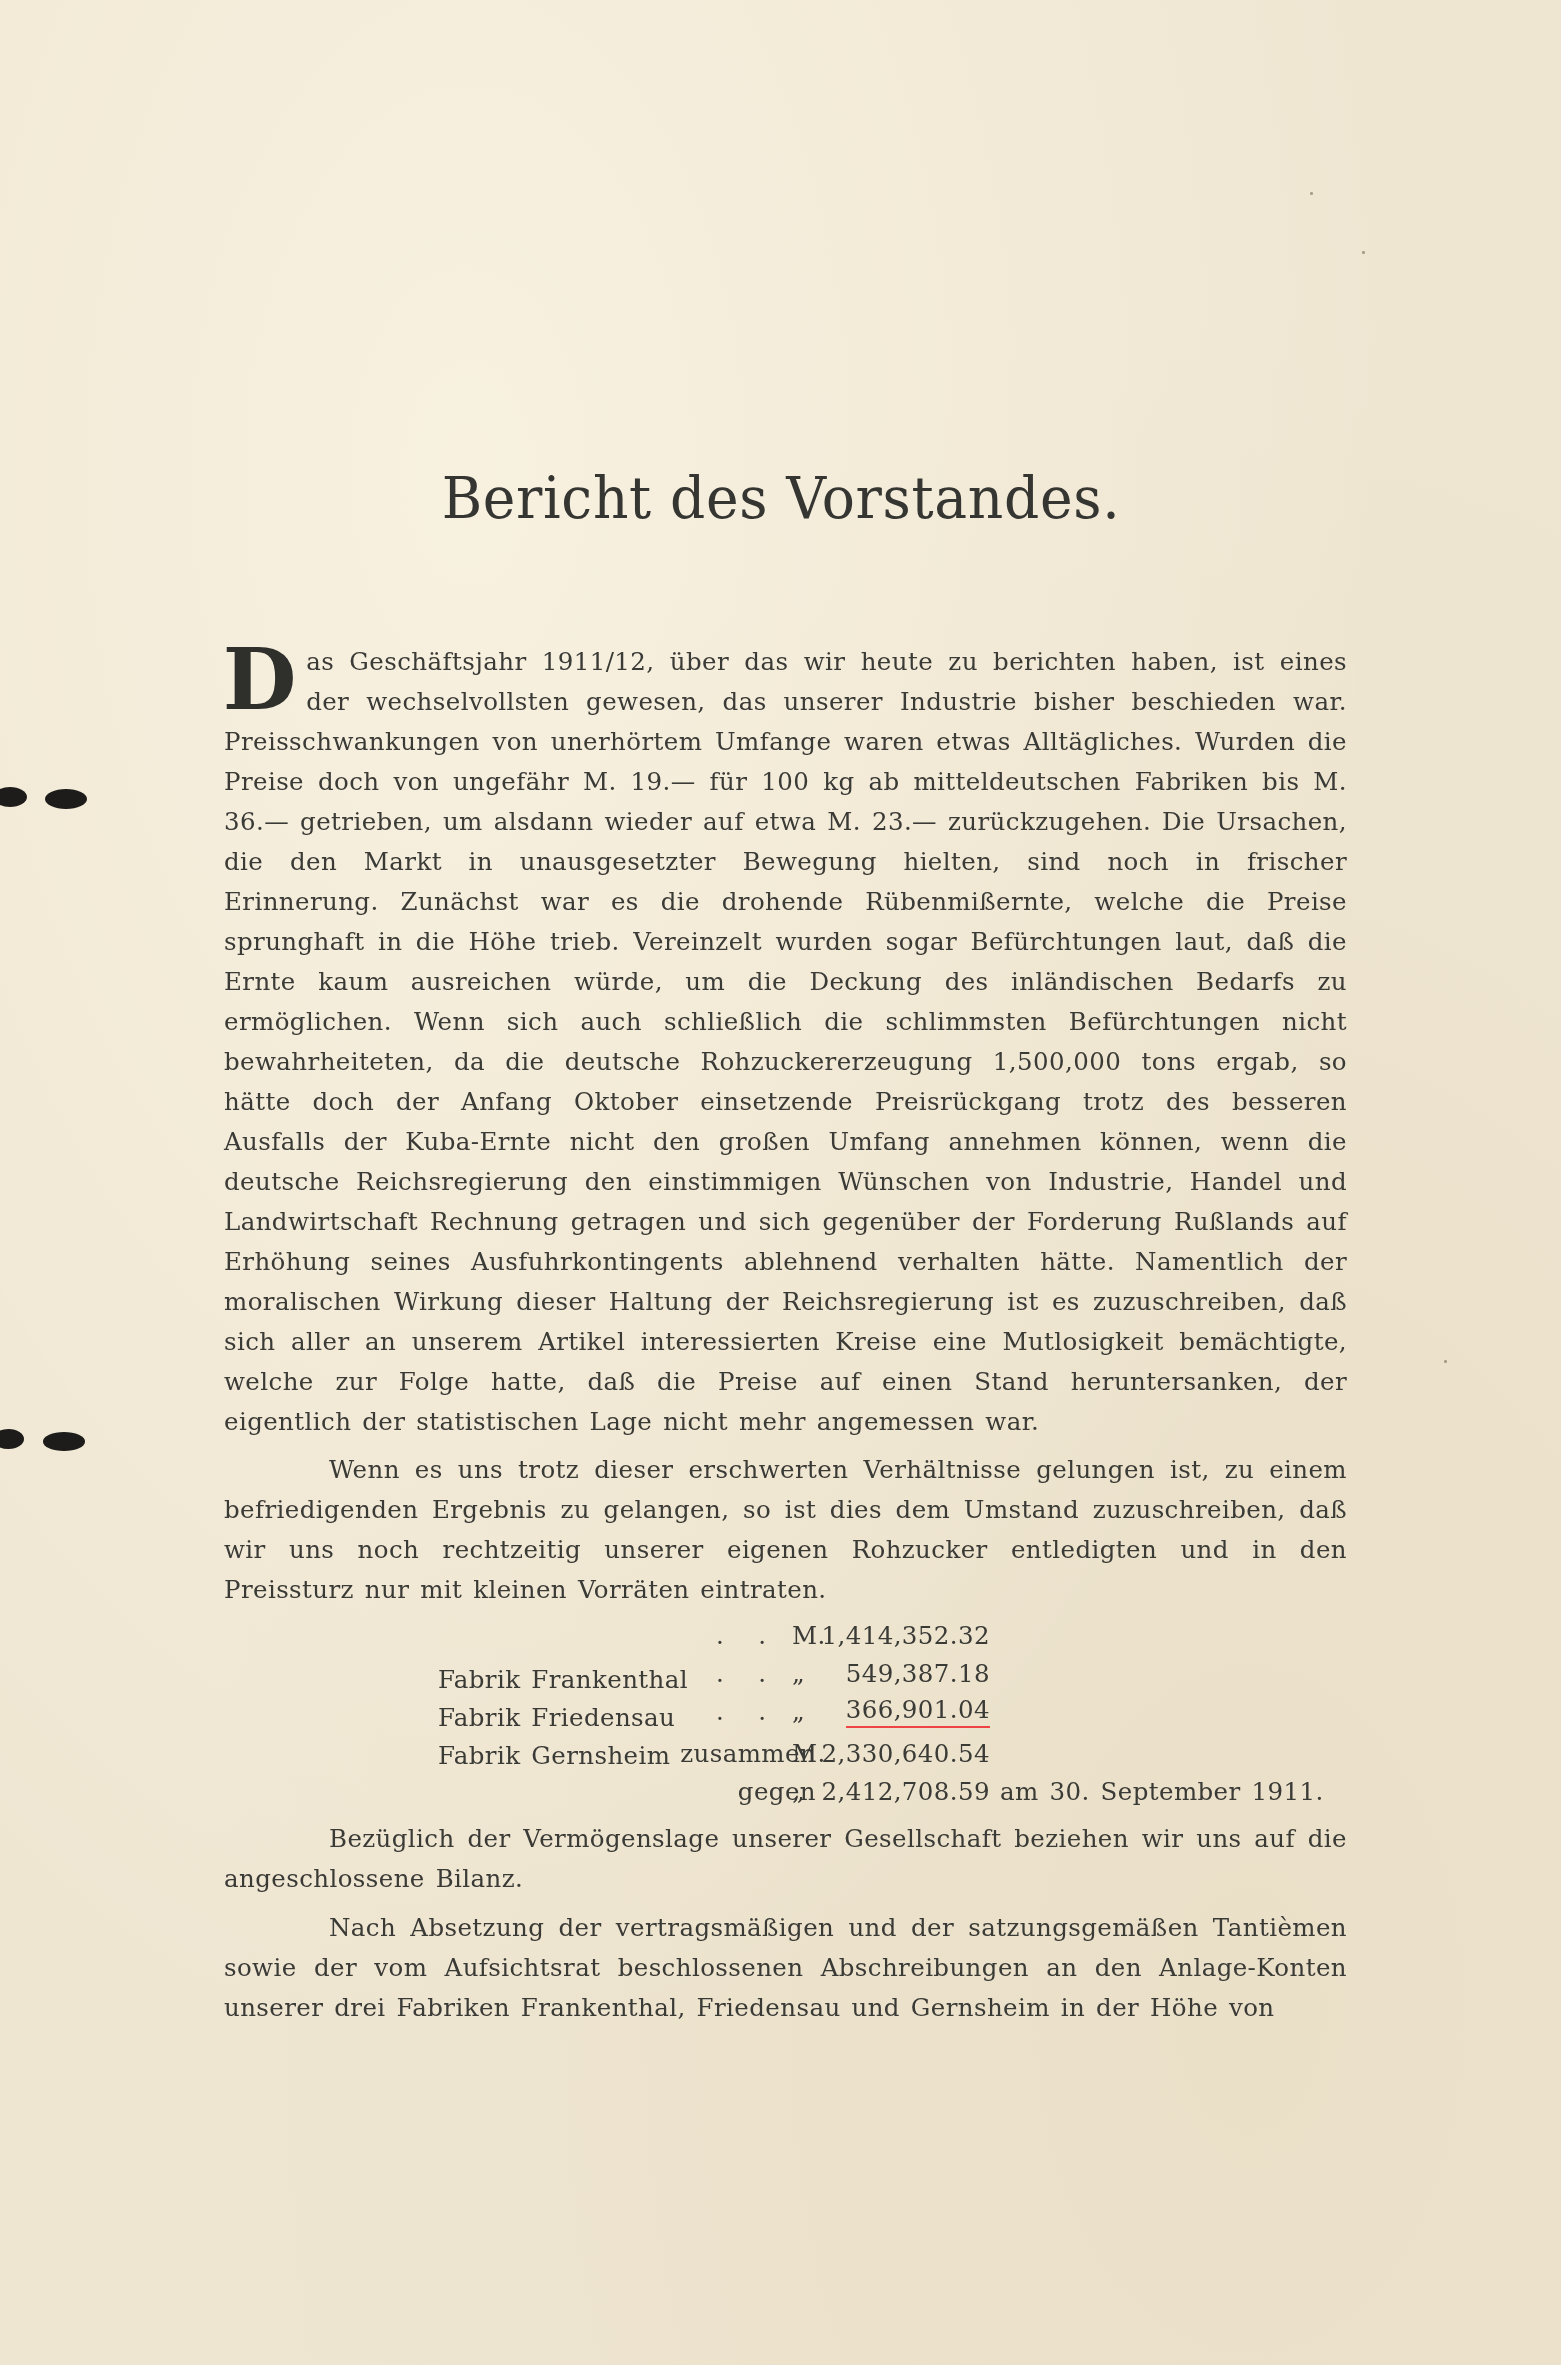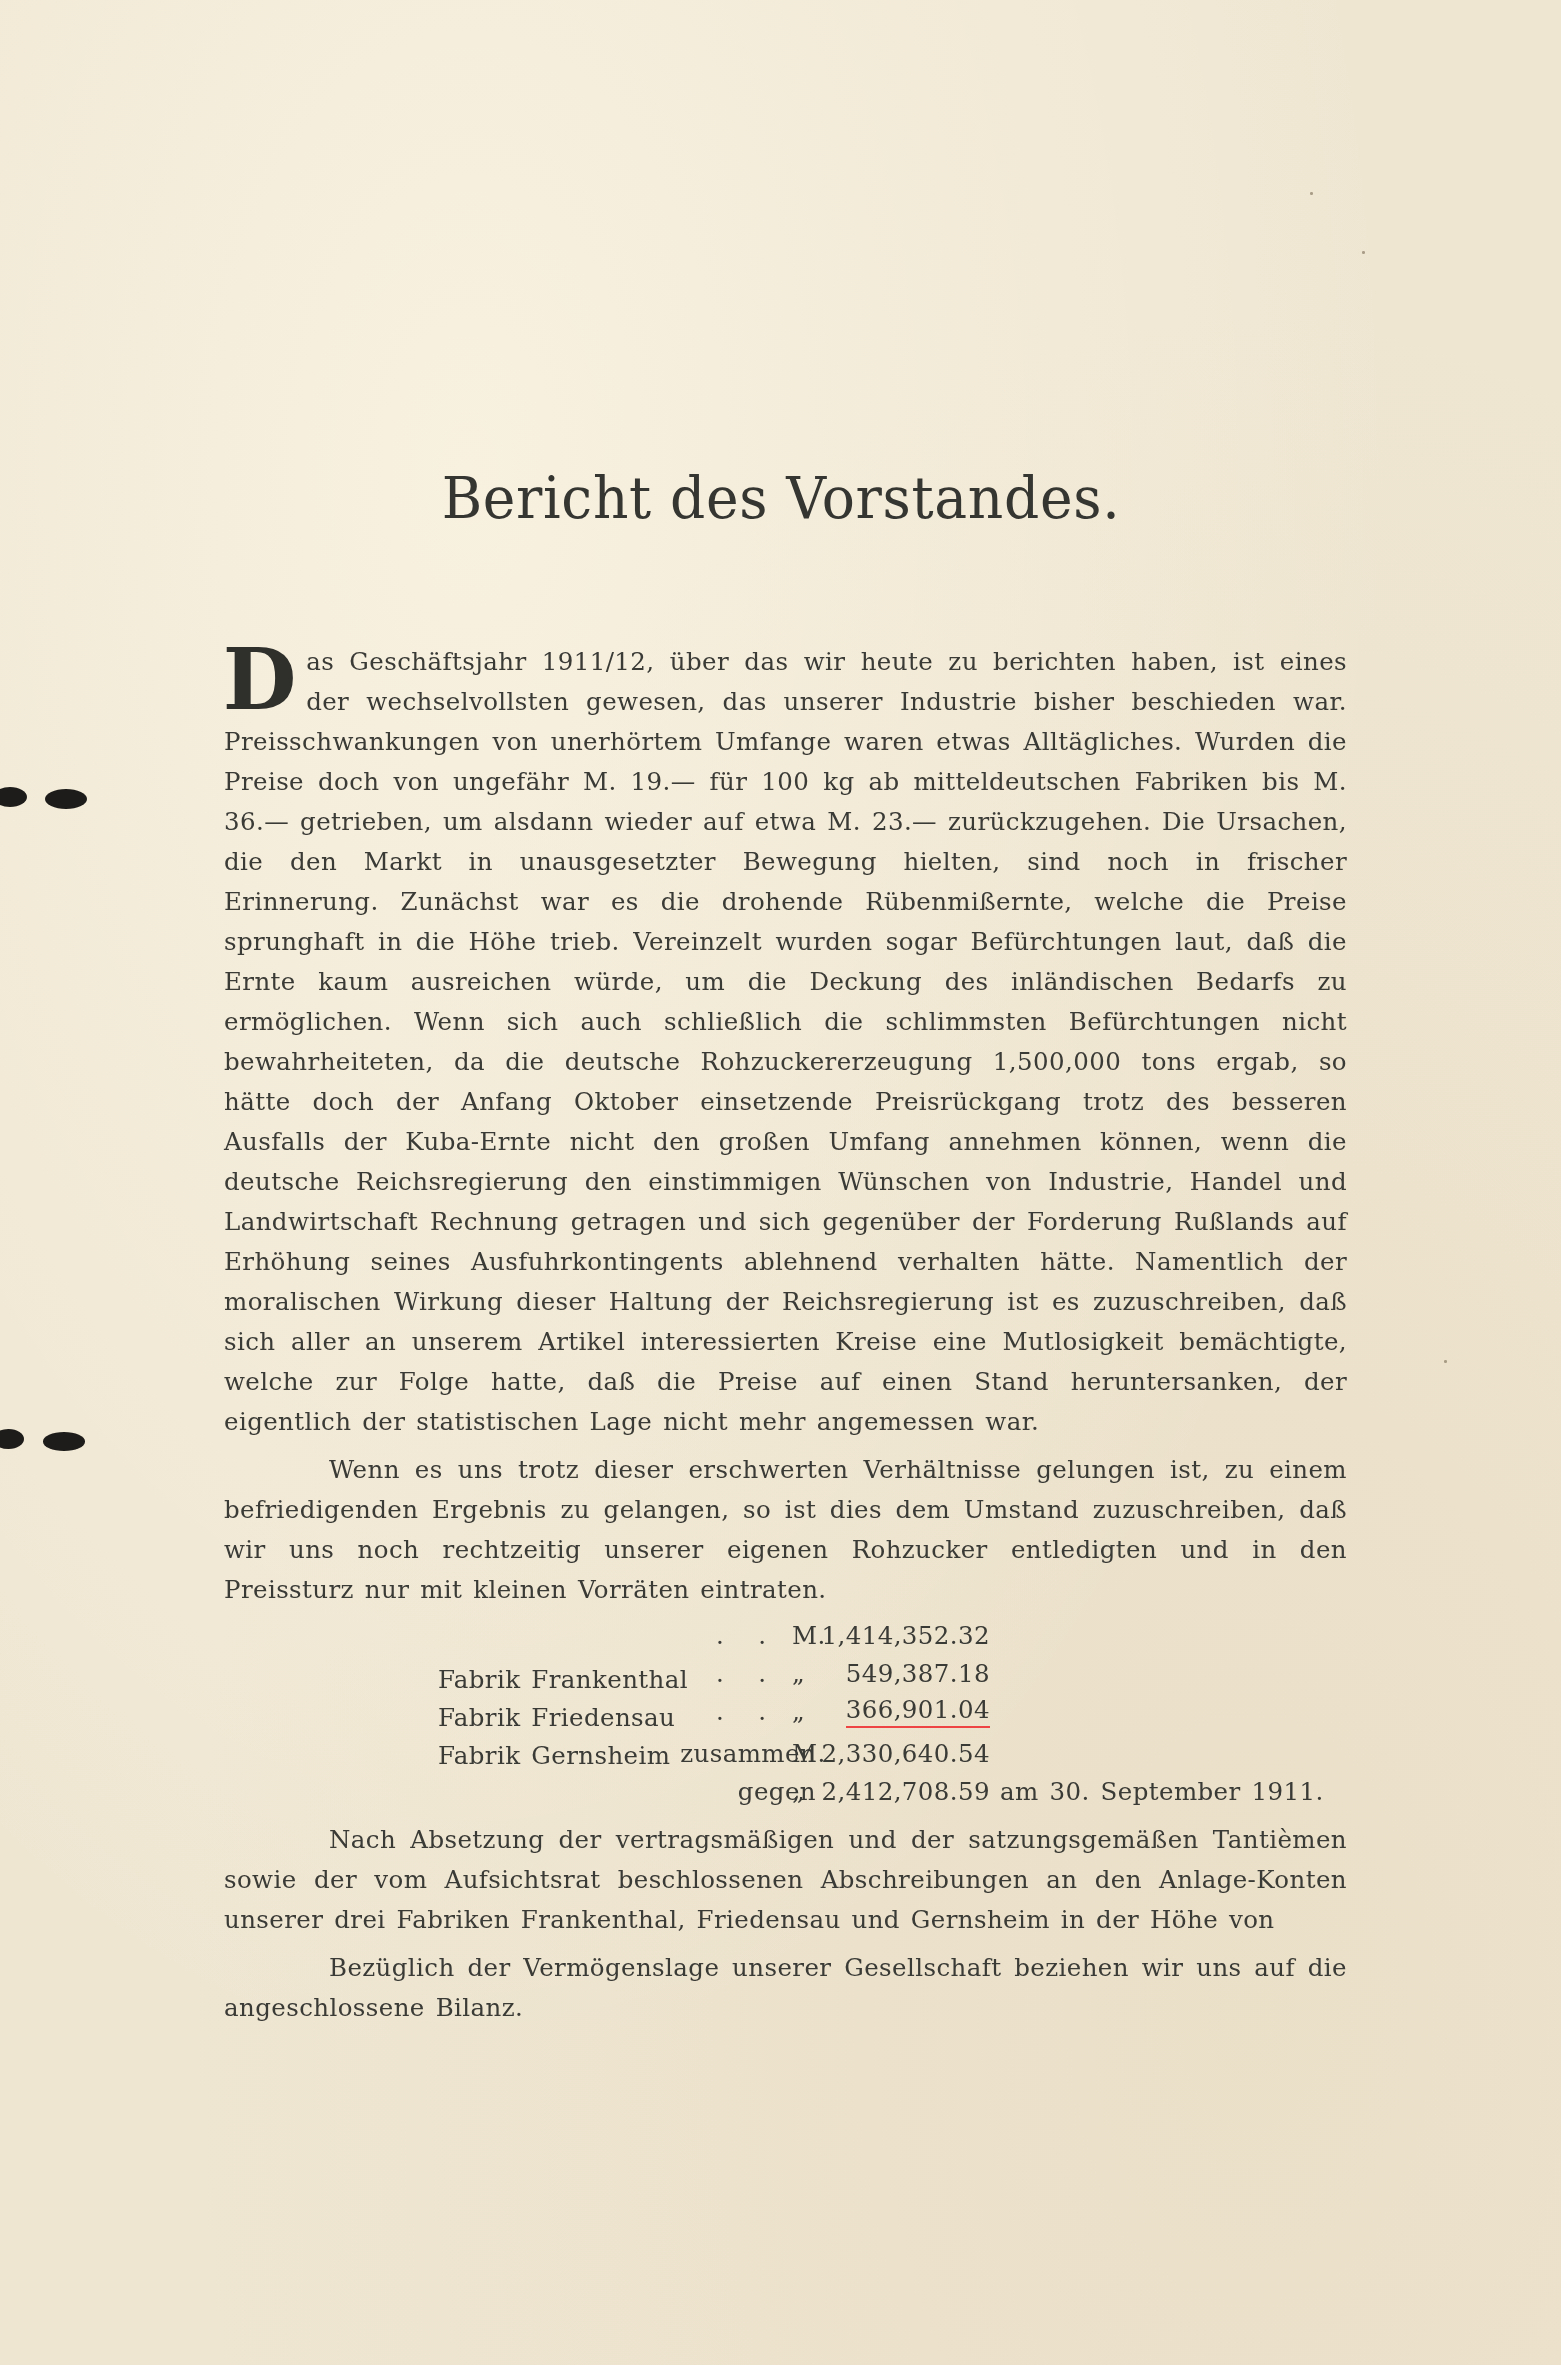--- a/index.html
+++ b/index.html
@@ -127,16 +127,16 @@
       <span class="amt">2,330,640.54</span>
     </div>
     <div class="row">
       <span class="label">gegen</span>
       <span class="cur">„</span>
       <span class="amt">2,412,708.59</span>
       <span class="suffix">am 30. September 1911.</span>
     </div>
   </div>
 
+  <p class="indent gap" style="margin-top:8px">Bezüglich der Vermögenslage unserer Gesellschaft beziehen wir uns auf die angeschlossene Bilanz.</p>
   <p class="indent gap" style="margin-top:9.3px">Nach Absetzung der vertragsmäßigen und der satzungsgemäßen Tantièmen sowie der vom Aufsichtsrat beschlossenen Abschreibungen an den Anlage-Konten unserer drei Fabriken Frankenthal, Friedensau und Gernsheim in der Höhe von</p>
-  <p class="indent gap" style="margin-top:8px">Bezüglich der Vermögenslage unserer Gesellschaft beziehen wir uns auf die angeschlossene Bilanz.</p>
 </div>
 
 
 </body></html>

